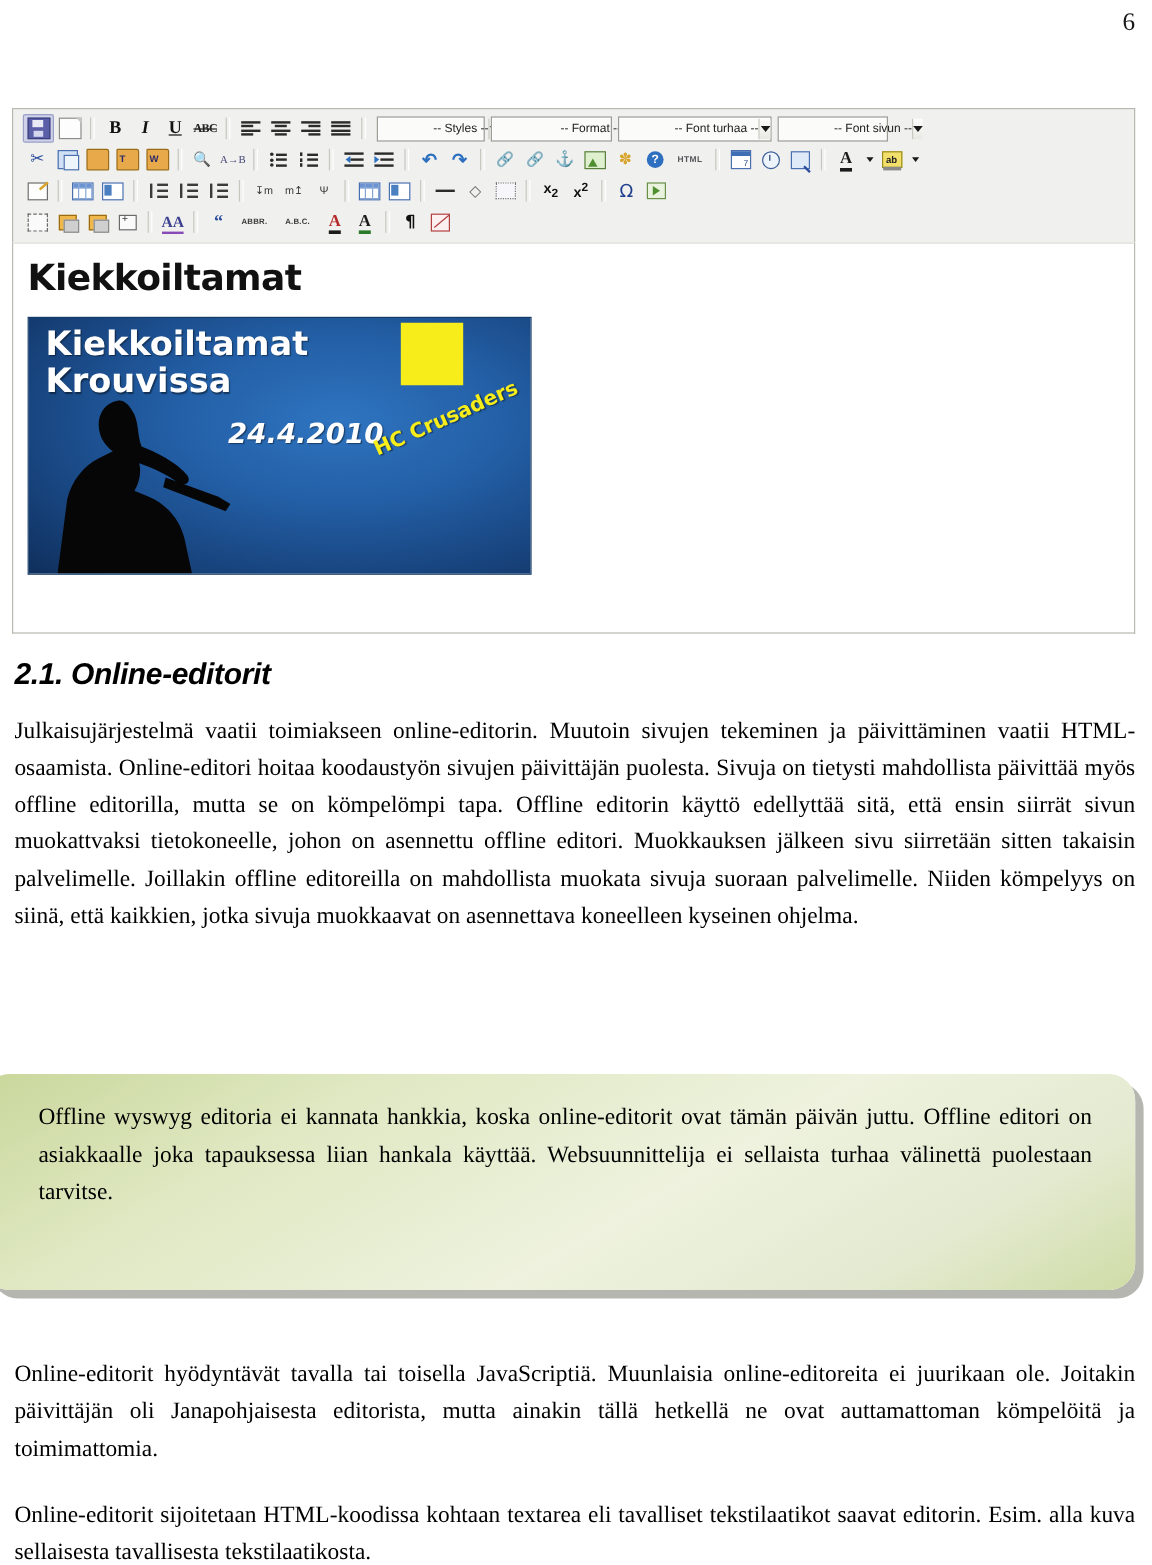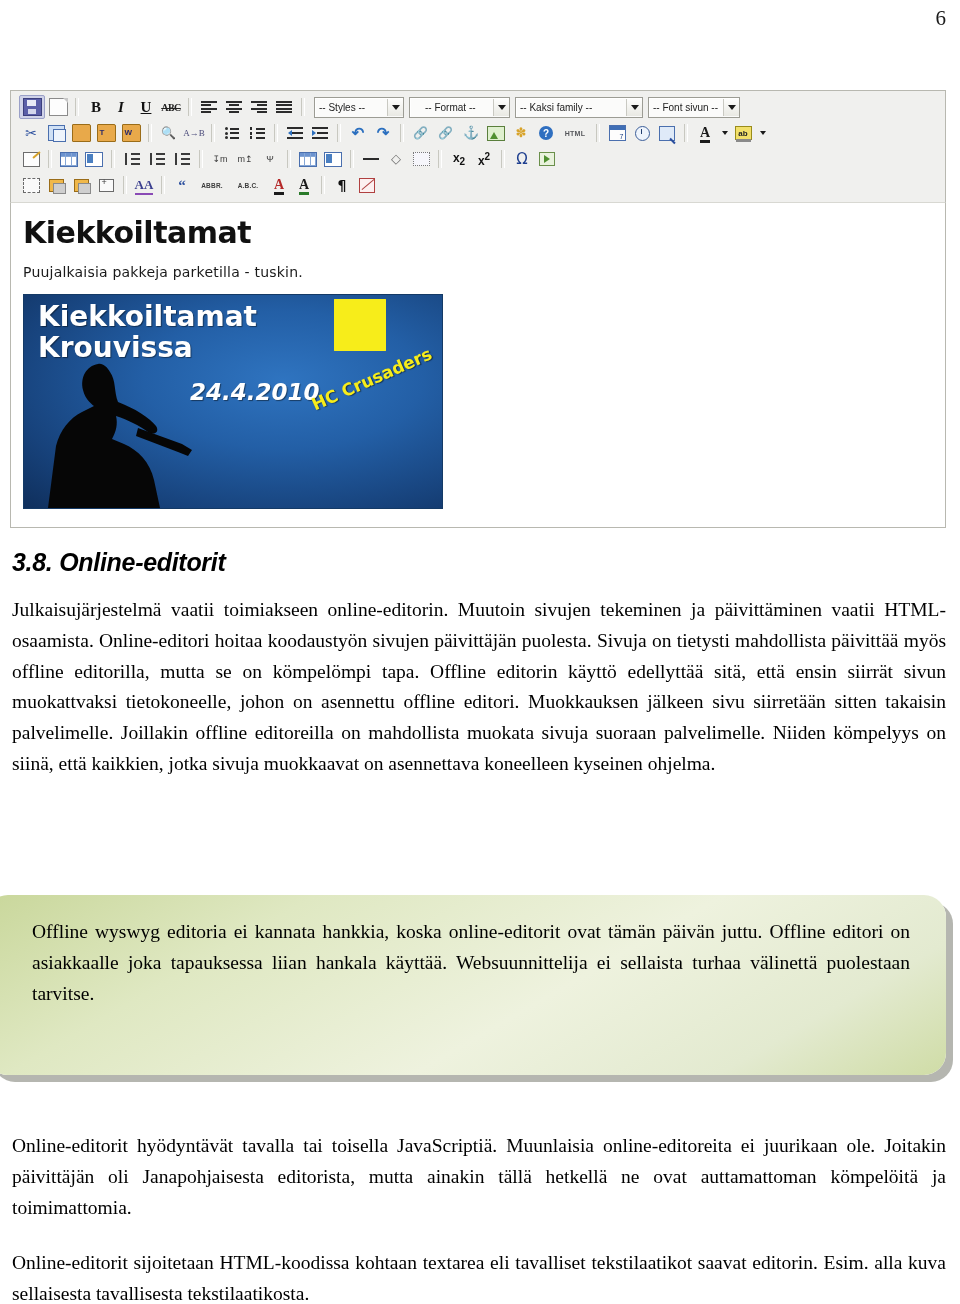--- a/index.html
+++ b/index.html
@@ -97,21 +97,21 @@
     display: flex;
     align-items: center;
     font-family: "Liberation Sans", sans-serif;
     font-size: 10px;
     color: #222;
     padding-left: 4px;
     margin-left: 4px;
     flex: 0 0 auto;
     box-shadow: inset 1px 1px 0 #ffffff;
   }
-  .tb-select .lbl { white-space: nowrap; }
+  .tb-select .lbl { white-space: nowrap; margin-left: 42px; }
   .tb-select .arw {
     margin-left: auto;
     width: 15px;
     height: 17px;
     display: flex;
     align-items: center;
     justify-content: center;
     border-left: 1px solid #c9c9c2;
     background: linear-gradient(#fdfdfc, #e9e9e3);
   }
@@ -459,21 +459,21 @@
       <div class="tb-sep"></div>
       <div class="tb-select sel-styles">
         <span class="lbl">-- Styles --</span>
         <span class="arw"></span>
       </div>
       <div class="tb-select sel-format">
         <span class="lbl">-- Format --</span>
         <span class="arw"></span>
       </div>
       <div class="tb-select sel-fontfam">
-        <span class="lbl">-- Kaksi family --</span>
+        <span class="lbl">-- Font turhaa --</span>
         <span class="arw"></span>
       </div>
       <div class="tb-select sel-fontsize">
         <span class="lbl">-- Font sivun --</span>
         <span class="arw"></span>
       </div>
     </div>
 
     <div class="tb-row">
       <div class="tb-btn">
@@ -716,21 +716,20 @@
           <span class="ico-pilcrow">¶</span>
         </div>
       <div class="tb-btn">
           <span class="ico-nbsp"></span>
         </div>
     </div>
   </div>
 
   <div class="editor-body">
     <div class="ed-h1">Kiekkoiltamat</div>
-    <div class="ed-p">Puujalkaisia pakkeja parketilla - tuskin.</div>
 
     <div class="poster">
       <svg class="silhouette" viewBox="0 0 160 150" preserveAspectRatio="none">
         <path d="M56 6 C44 8 38 20 41 32 C43 42 52 48 52 48 L40 54 C28 60 18 72 14 88 L6 150 L118 150 L112 122 C108 104 96 92 82 86 L70 81 C74 74 76 66 74 58 C86 62 98 68 106 74 C112 78 118 74 114 68 C108 60 92 50 76 44 C72 34 74 22 68 14 C65 9 61 5 56 6 Z" fill="#060606"></path>
         <path d="M96 70 L140 86 L150 92 L146 98 L136 94 L94 78 Z" fill="#060606"></path>
       </svg>
 
       <div class="cross">
           <i></i>
           <i></i>
@@ -742,21 +741,21 @@
       <div class="poster-title">
         <div>Kiekkoiltamat</div>
         <div>Krouvissa</div>
       </div>
       <div class="poster-date">24.4.2010</div>
     </div>
   </div>
 </div>
 
 <div class="doc">
-  <h2 class="section">3.8. Online-editorit</h2>
+  <h2 class="section">2.1. Online-editorit</h2>
   <p class="body">Julkaisujärjestelmä vaatii toimiakseen online-editorin. Muutoin sivujen tekeminen ja päivittäminen vaatii HTML-osaamista. Online-editori hoitaa koodaustyön sivujen päivittäjän puolesta. Sivuja on tietysti mahdollista päivittää myös offline editorilla, mutta se on kömpelömpi tapa. Offline editorin käyttö edellyttää sitä, että ensin siirrät sivun muokattvaksi tietokoneelle, johon on asennettu offline editori. Muokkauksen jälkeen sivu siirretään sitten takaisin palvelimelle. Joillakin offline editoreilla on mahdollista muokata sivuja suoraan palvelimelle. Niiden kömpelyys on siinä, että kaikkien, jotka sivuja muokkaavat on asennettava koneelleen kyseinen ohjelma.</p>
 </div>
 
 <div class="tipbox-wrap">
   <div class="tipbox">
     <div class="tipbox-inner">
       <p class="tip-body">Offline wyswyg editoria ei kannata hankkia, koska online-editorit ovat tämän päivän juttu. Offline editori on asiakkaalle joka tapauksessa liian hankala käyttää. Websuunnittelija ei sellaista turhaa välinettä puolestaan tarvitse.</p>
     </div>
   </div>
 </div>

